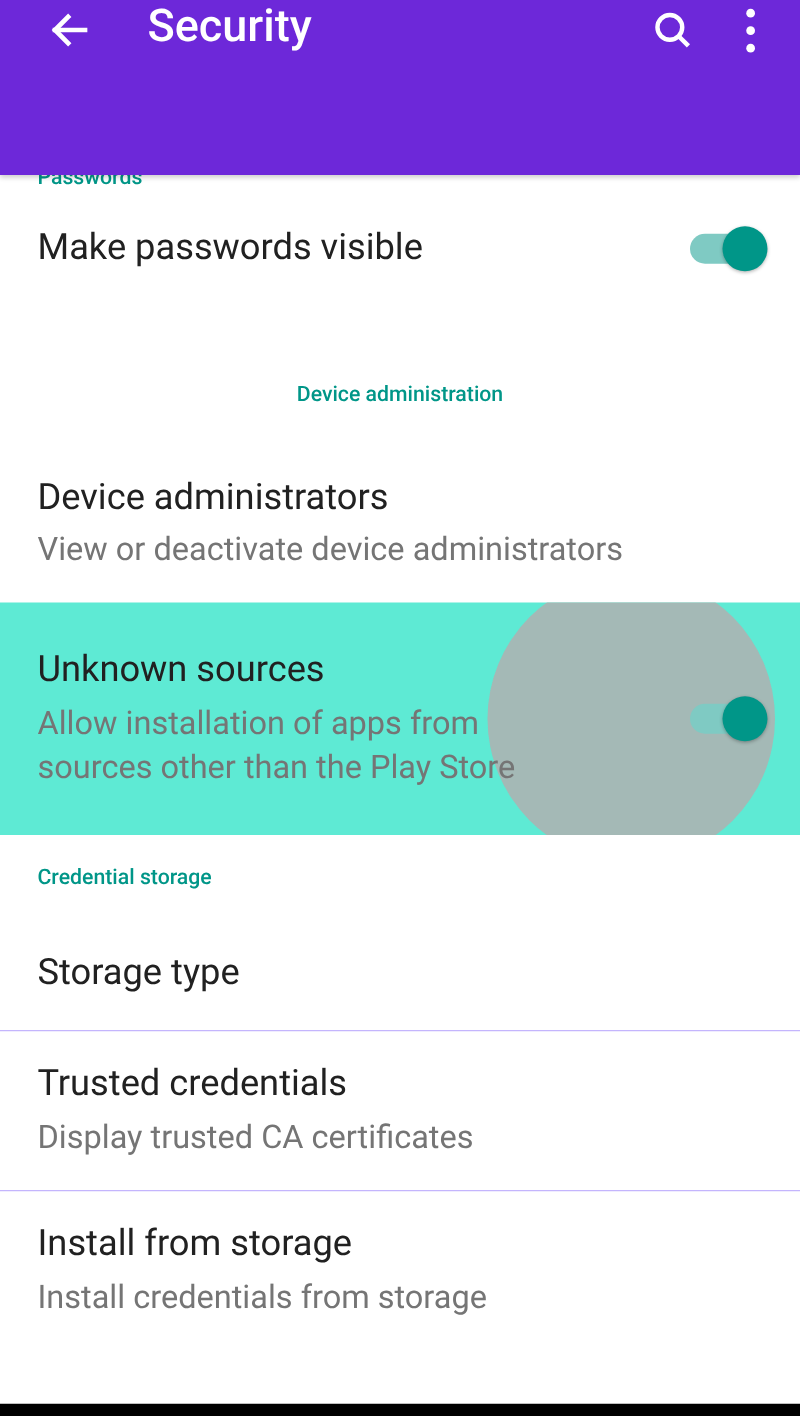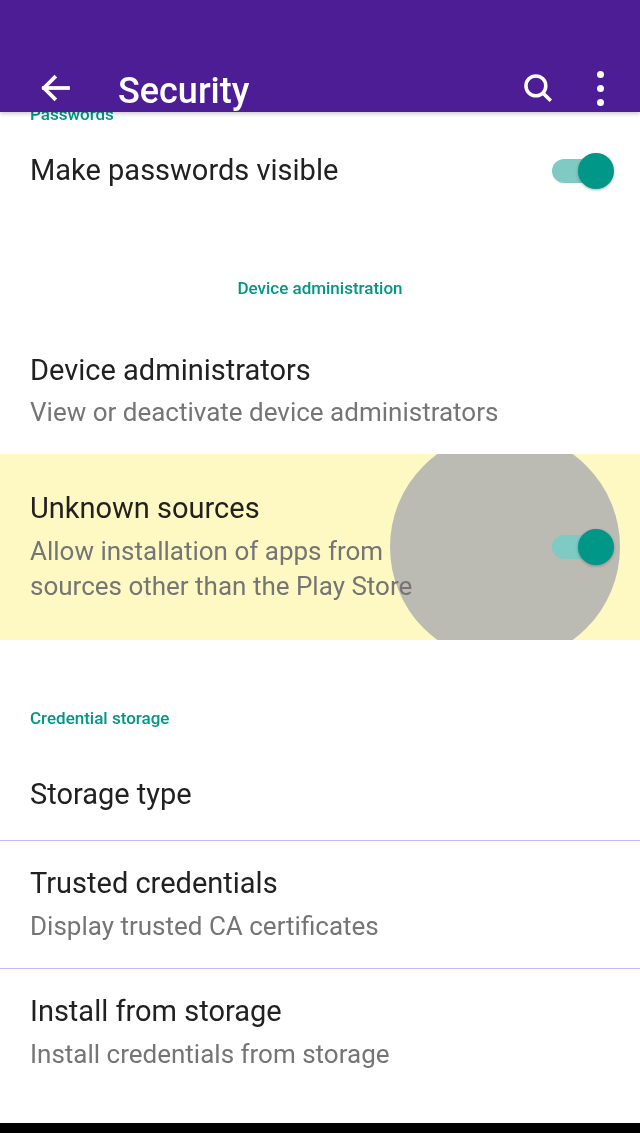--- a/index.html
+++ b/index.html
@@ -9,24 +9,24 @@
     }
     body {
       width: 640px;
       height: 1133px;
       font-family: Roboto, "Helvetica Neue", Arial, sans-serif;
       background: #ffffff;
       overflow: hidden;
       position: relative;
     }
     .app-bar {
-      background: #4c1d95;
-      height: 112px;
-      display: flex;
-      align-items: flex-end;
+      background: #6d28d9;
+      height: 140px;
+      display: flex;
+      align-items: flex-start;
       padding: 0 16px;
       box-shadow: 0 2px 4px rgba(0,0,0,0.2);
       position: relative;
       z-index: 10;
     }
     .back-button {
       width: 48px;
       height: 48px;
       display: flex;
       align-items: center;
@@ -68,21 +68,21 @@
       padding-top: 0;
       margin-top: -8px;
       clip-path: inset(8px 0 0 0);
     }
     .device-admin-header {
       padding-top: 60px;
       padding-bottom: 30px;
       text-align: center;
     }
     .credential-header {
-      padding-top: 68px;
+      padding-top: 24px;
       padding-bottom: 26px;
     }
     .list-item {
       padding: 24px 30px;
       display: flex;
       align-items: center;
       justify-content: center;
       position: relative;
     }
     .list-item.with-divider {
@@ -121,21 +121,21 @@
       border-radius: 50%;
       top: -6px;
       right: -4px;
       box-shadow: 0 1px 3px rgba(0,0,0,0.3);
     }
     .make-passwords-item {
       padding-top: 28px;
       padding-bottom: 28px;
     }
     .unknown-sources-item {
-      background: #fef9c3;
+      background: #5eead4;
       padding-top: 36px;
       padding-bottom: 36px;
       overflow: hidden;
     }
     .ripple {
       position: absolute;
       width: 230px;
       height: 230px;
       background: #b0b0b0;
       border-radius: 50%;

